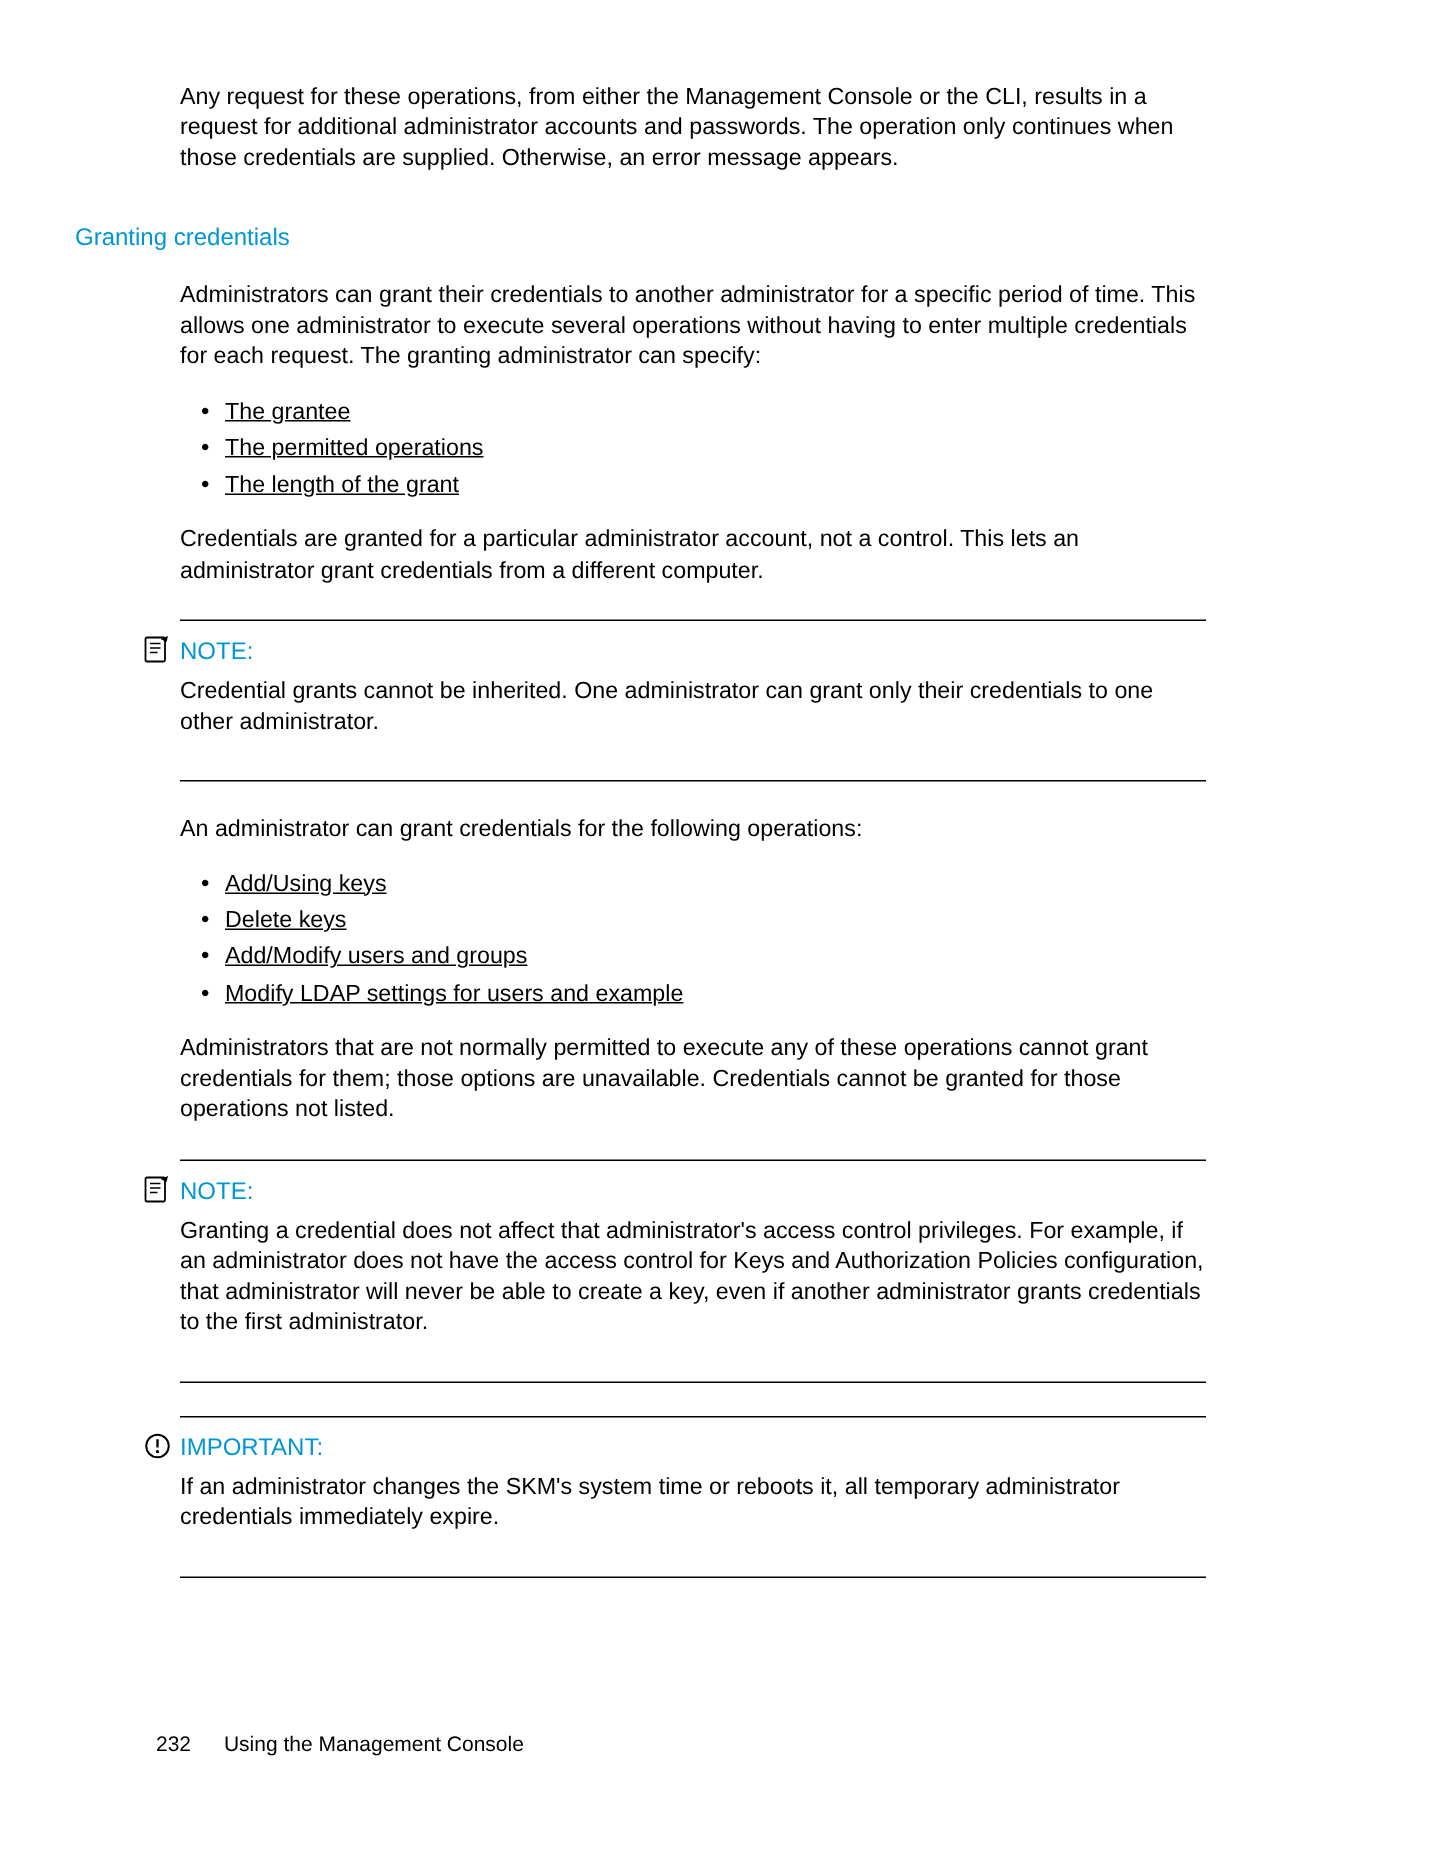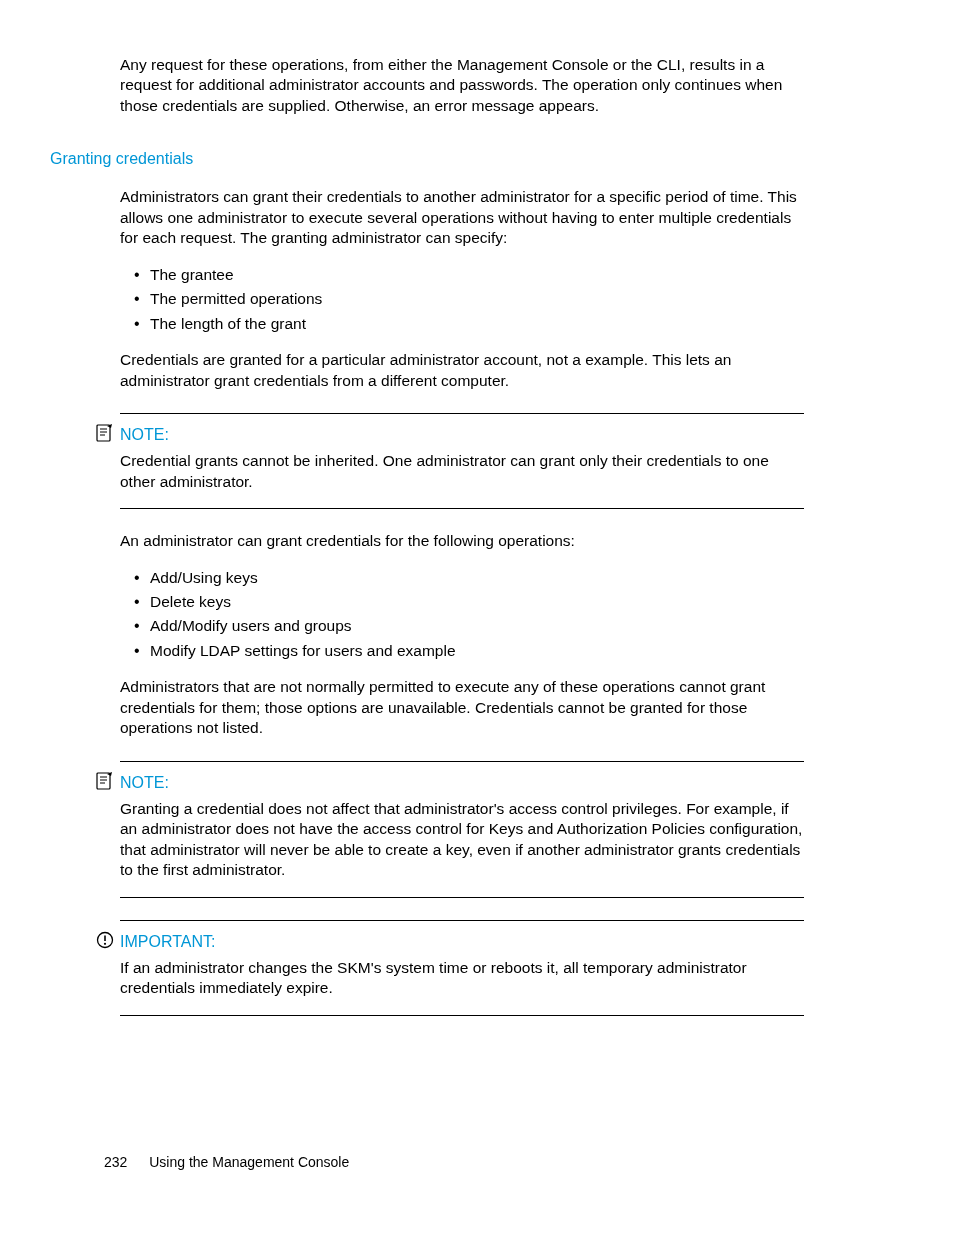--- a/index.html
+++ b/index.html
@@ -34,33 +34,34 @@
     margin-left: -70px;
   }
   ul.bullets {
     list-style: none;
     margin: 4px 0 14px 0;
     padding: 0 0 0 30px;
   }
   ul.bullets li {
     position: relative;
     padding: 2px 0;
+    text-decoration: underline;
   }
   ul.bullets li::before {
     content: "•";
     position: absolute;
     left: -16px;
     top: 1px;
     color: #000;
     font-size: 16px;
   }
   .callout {
     border-top: 1px solid #000;
     border-bottom: 1px solid #000;
-    padding: 10px 0 16px 0;
+    padding: 10px 0 28px 0;
     margin: 22px 0 22px 0;
     position: relative;
   }
   .callout-icon {
     position: absolute;
     left: -24px;
     top: 10px;
     width: 18px;
     height: 18px;
   }
@@ -96,21 +97,21 @@
   <h3 class="section-heading">Granting credentials</h3>
 
   <p class="body-text">Administrators can grant their credentials to another administrator for a specific period of time. This allows one administrator to execute several operations without having to enter multiple credentials for each request. The granting administrator can specify:</p>
 
   <ul class="bullets">
     <li>The grantee</li>
     <li>The permitted operations</li>
     <li>The length of the grant</li>
   </ul>
 
-  <p class="body-text">Credentials are granted for a particular administrator account, not a example. This lets an administrator grant credentials from a different computer.</p>
+  <p class="body-text">Credentials are granted for a particular administrator account, not a control. This lets an administrator grant credentials from a different computer.</p>
 
   <div class="callout">
     <span class="callout-icon">
       <svg viewBox="0 0 18 18" width="18" height="18">
         <rect x="1" y="1" width="13" height="16" rx="1" fill="none" stroke="#000" stroke-width="1.2"></rect>
         <line x1="4" y1="5" x2="11" y2="5" stroke="#000" stroke-width="1"></line>
         <line x1="4" y1="8" x2="11" y2="8" stroke="#000" stroke-width="1"></line>
         <line x1="4" y1="11" x2="9" y2="11" stroke="#000" stroke-width="1"></line>
         <path d="M11 2 L16 0 L15 4 Z" fill="#000"></path>
       </svg>

